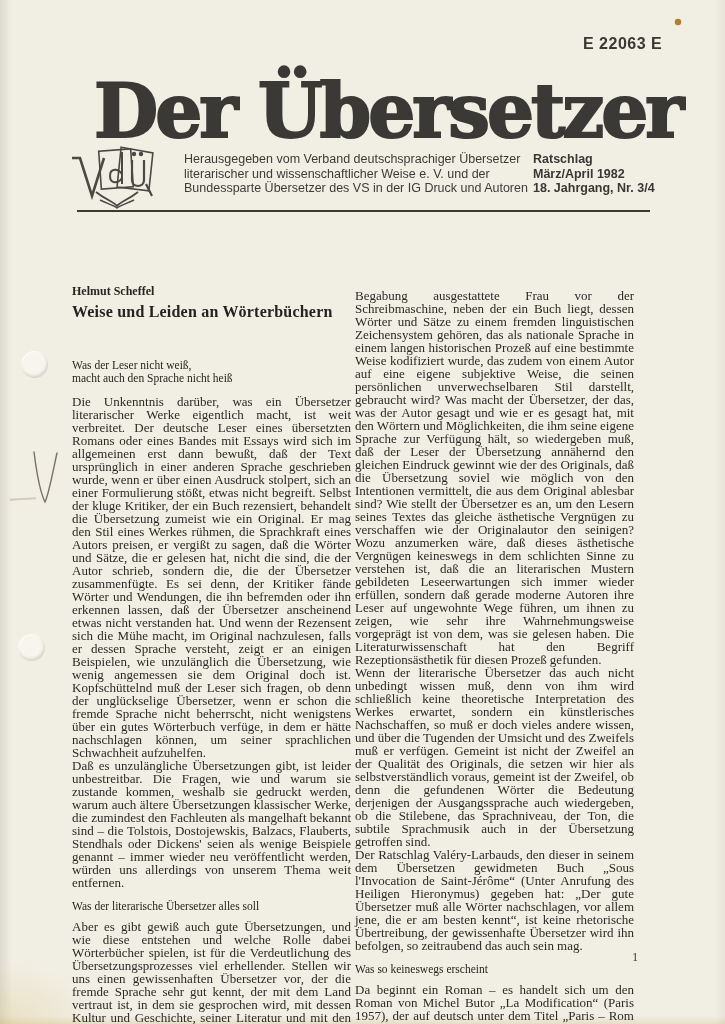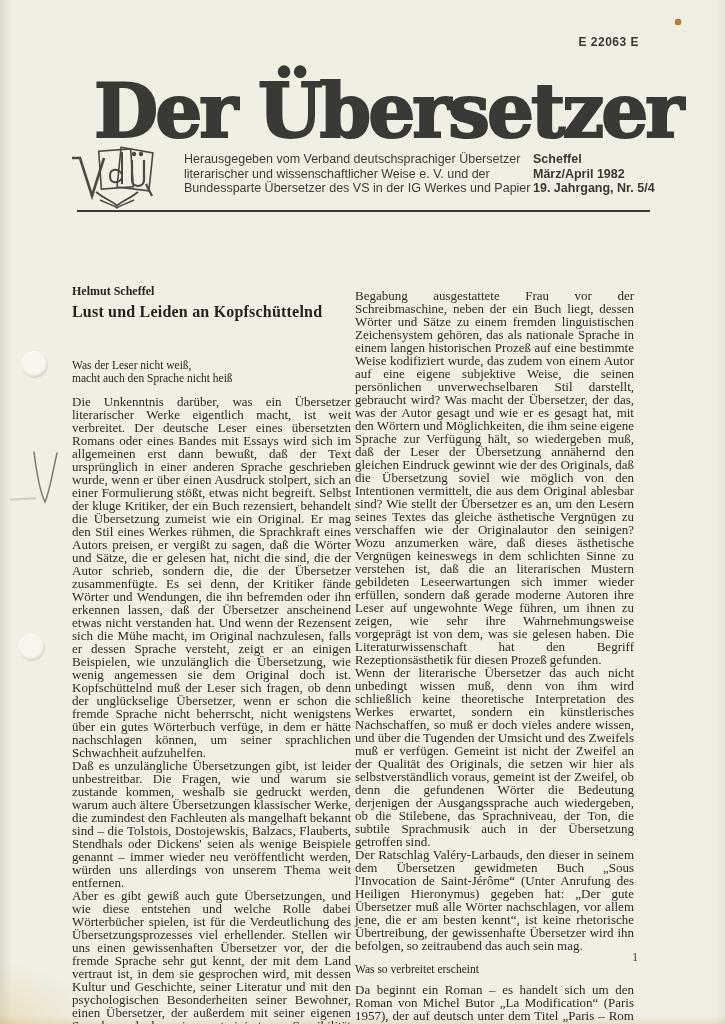--- a/index.html
+++ b/index.html
@@ -17,23 +17,23 @@
     overflow: hidden;
     font-family: "Liberation Serif", serif;
     color: #2b2a27;
   }
   .speck {
     position: absolute; left: 675px; top: 19px;
     width: 6px; height: 6px; border-radius: 50%;
     background: #b07f2c; box-shadow: 0 0 1px #8a5f1d;
   }
   .code {
-    position: absolute; left: 569px; top: 35px; width: 70px;
+    position: absolute; left: 583px; top: 35px; width: 70px;
     font-family: "Liberation Sans", sans-serif;
-    font-weight: bold; font-size: 12px; letter-spacing: 0.5px;
+    font-weight: bold; font-size: 16px; letter-spacing: 0.5px;
     color: #393834; text-align: right; white-space: nowrap;
   }
   .masthead {
     position: absolute; left: 78px; top: 58px; margin: 16px;
     font-family: "DejaVu Serif", serif;
     font-weight: bold; font-size: 74px; line-height: 1;
     letter-spacing: -3px; color: #3a3936;
     -webkit-text-stroke: 2px #3a3936;
     white-space: nowrap;
   }
@@ -113,65 +113,66 @@
       <circle cx="64" cy="10" r="1.4" fill="#4a4943"></circle>
       <circle cx="71" cy="10" r="1.4" fill="#4a4943"></circle>
       <path d="M26 48 C36 56 44 58 47 62 C50 58 58 56 68 48" stroke-width="1.8"></path>
       <path d="M30 56 C38 60 44 61 47 64 C50 61 56 60 64 56" stroke-width="1.4"></path>
     </g>
   </svg>
 
   <div class="publisher">
     <div>Herausgegeben vom Verband deutschsprachiger Übersetzer</div>
     <div>literarischer und wissenschaftlicher Weise e. V. und der</div>
-    <div>Bundessparte Übersetzer des VS in der IG Werkes und Papier</div>
+    <div>Bundessparte Übersetzer des VS in der IG Druck und Autoren</div>
   </div>
 
   <div class="issue">
-    <div>Scheffel</div>
+    <div>Ratschlag</div>
     <div>März/April 1982</div>
-    <div>19. Jahrgang, Nr. 5/4</div>
+    <div>18. Jahrgang, Nr. 3/4</div>
   </div>
 
   <div class="rule"></div>
 
   <div class="punch-hole hole-top"></div>
   <div class="punch-hole hole-bottom"></div>
 
   <svg class="checkmark" width="40" height="64" viewBox="0 0 40 64">
     <path d="M8 6 C10 22 14 46 19 56 C23 48 28 20 31 7" fill="none" stroke="#777264" stroke-width="1.4" stroke-linecap="round"></path>
   </svg>
   <div class="smudge"></div>
 
   <div class="body-columns">
 
     <div class="col col-left">
       <div class="author">Helmut Scheffel</div>
-      <div class="article-title">Lust und Leiden an Kopfschüttelnd</div>
+      <div class="article-title">Weise und Leiden an Wörterbüchern</div>
 
       <div class="subhead subhead-first">
         <div>Was der Leser nicht weiß,</div>
         <div>macht auch den Sprache nicht heiß</div>
       </div>
 
       <p>Die Unkenntnis darüber, was ein Übersetzer literarischer Werke eigentlich macht, ist weit verbreitet. Der deutsche Leser eines übersetzten Romans oder eines Bandes mit Essays wird sich im allgemeinen erst dann bewußt, daß der Text ursprünglich in einer anderen Sprache geschrieben wurde, wenn er über einen Ausdruck stolpert, sich an einer Formulierung stößt, etwas nicht begreift. Selbst der kluge Kritiker, der ein Buch rezensiert, behandelt die Übersetzung zumeist wie ein Original. Er mag den Stil eines Werkes rühmen, die Sprachkraft eines Autors preisen, er vergißt zu sagen, daß die Wörter und Sätze, die er gelesen hat, nicht die sind, die der Autor schrieb, sondern die, die der Übersetzer zusammenfügte. Es sei denn, der Kritiker fände Wörter und Wendungen, die ihn befremden oder ihn erkennen lassen, daß der Übersetzer anscheinend etwas nicht verstanden hat. Und wenn der Rezensent sich die Mühe macht, im Original nachzulesen, falls er dessen Sprache versteht, zeigt er an einigen Beispielen, wie unzulänglich die Übersetzung, wie wenig angemessen sie dem Original doch ist. Kopfschüttelnd muß der Leser sich fragen, ob denn der unglückselige Übersetzer, wenn er schon die fremde Sprache nicht beherrscht, nicht wenigstens über ein gutes Wörterbuch verfüge, in dem er hätte nachschlagen können, um seiner sprachlichen Schwachheit aufzuhelfen.</p>
       <p>Daß es unzulängliche Übersetzungen gibt, ist leider unbestreitbar. Die Fragen, wie und warum sie zustande kommen, weshalb sie gedruckt werden, warum auch ältere Übersetzungen klassischer Werke, die zumindest den Fachleuten als mangelhaft bekannt sind – die Tolstois, Dostojewskis, Balzacs, Flauberts, Stendhals oder Dickens' seien als wenige Beispiele genannt – immer wieder neu veröffentlicht werden, würden uns allerdings von unserem Thema weit entfernen.</p>
 
+      <div class="subhead subhead-mid">Was der literarische Übersetzer alles soll</div>
 
       <p>Aber es gibt gewiß auch gute Übersetzungen, und wie diese entstehen und welche Rolle dabei Wörterbücher spielen, ist für die Verdeutlichung des Übersetzungsprozesses viel erhellender. Stellen wir uns einen gewissenhaften Übersetzer vor, der die fremde Sprache sehr gut kennt, der mit dem Land vertraut ist, in dem sie gesprochen wird, mit dessen Kultur und Geschichte, seiner Literatur und mit den psychologischen Besonderheiten seiner Bewohner, einen Übersetzer, der außerdem mit seiner eigenen Sprache dank einer trainierten Sensibilität umzugehen weiß – was nicht heißt, daß er selbst Schriftsteller sein muß – und der noch dazu über ein hohes Maß an Einfühlungsvermögen verfügt. Was macht der so vortrefflich für seine Tätigkeit ausgerüstete Mann oder die mit nicht minderen Kenntnissen und der gleichen</p>
     </div>
 
     <div class="col col-right">
       <p>Begabung ausgestattete Frau vor der Schreibmaschine, neben der ein Buch liegt, dessen Wörter und Sätze zu einem fremden linguistischen Zeichensystem gehören, das als nationale Sprache in einem langen historischen Prozeß auf eine bestimmte Weise kodifiziert wurde, das zudem von einem Autor auf eine eigene subjektive Weise, die seinen persönlichen unverwechselbaren Stil darstellt, gebraucht wird? Was macht der Übersetzer, der das, was der Autor gesagt und wie er es gesagt hat, mit den Wörtern und Möglichkeiten, die ihm seine eigene Sprache zur Verfügung hält, so wiedergeben muß, daß der Leser der Übersetzung annähernd den gleichen Eindruck gewinnt wie der des Originals, daß die Übersetzung soviel wie möglich von den Intentionen vermittelt, die aus dem Original ablesbar sind? Wie stellt der Übersetzer es an, um den Lesern seines Textes das gleiche ästhetische Vergnügen zu verschaffen wie der Originalautor den seinigen? Wozu anzumerken wäre, daß dieses ästhetische Vergnügen keineswegs in dem schlichten Sinne zu verstehen ist, daß die an literarischen Mustern gebildeten Leseerwartungen sich immer wieder erfüllen, sondern daß gerade moderne Autoren ihre Leser auf ungewohnte Wege führen, um ihnen zu zeigen, wie sehr ihre Wahrnehmungsweise vorgeprägt ist von dem, was sie gelesen haben. Die Literaturwissenschaft hat den Begriff Rezeptionsästhetik für diesen Prozeß gefunden.</p>
 
 
       <p>Wenn der literarische Übersetzer das auch nicht unbedingt wissen muß, denn von ihm wird schließlich keine theoretische Interpretation des Werkes erwartet, sondern ein künstlerisches Nachschaffen, so muß er doch vieles andere wissen, und über die Tugenden der Umsicht und des Zweifels muß er verfügen. Gemeint ist nicht der Zweifel an der Qualität des Originals, die setzen wir hier als selbstverständlich voraus, gemeint ist der Zweifel, ob denn die gefundenen Wörter die Bedeutung derjenigen der Ausgangssprache auch wiedergeben, ob die Stilebene, das Sprachniveau, der Ton, die subtile Sprachmusik auch in der Übersetzung getroffen sind.</p>
       <p>Der Ratschlag Valéry-Larbauds, den dieser in seinem dem Übersetzen gewidmeten Buch „Sous l'Invocation de Saint-Jérôme“ (Unter Anrufung des Heiligen Hieronymus) gegeben hat: „Der gute Übersetzer muß alle Wörter nachschlagen, vor allem jene, die er am besten kennt“, ist keine rhetorische Übertreibung, der gewissenhafte Übersetzer wird ihn befolgen, so zeitraubend das auch sein mag.</p>
 
-      <div class="subhead subhead-mid">Was so verbreitet erscheint</div>
+      <div class="subhead subhead-mid">Was so keineswegs erscheint</div>
 
       <p>Da beginnt ein Roman – es handelt sich um den Roman von Michel Butor „La Modification“ (Paris 1957), der auf deutsch unter dem Titel „Paris – Rom oder die Modifikation“ (München 1958) erschien – mit dem Satz „Vous avez mis le pied gauche sur la rainure de cuivre, et de votre épaule droit vous essayez en vain de pousser un peu plus loin le panneau coulissant“.</p>
       <p>Der Übersetzer weiß, daß hier der Autor einen Mann anspricht und zugleich von ihm erzählt, der in Paris im Jahre 1953 ein</p>
     </div>
 
   </div>
 
   <div class="page-number">1</div>
 
 </div>

